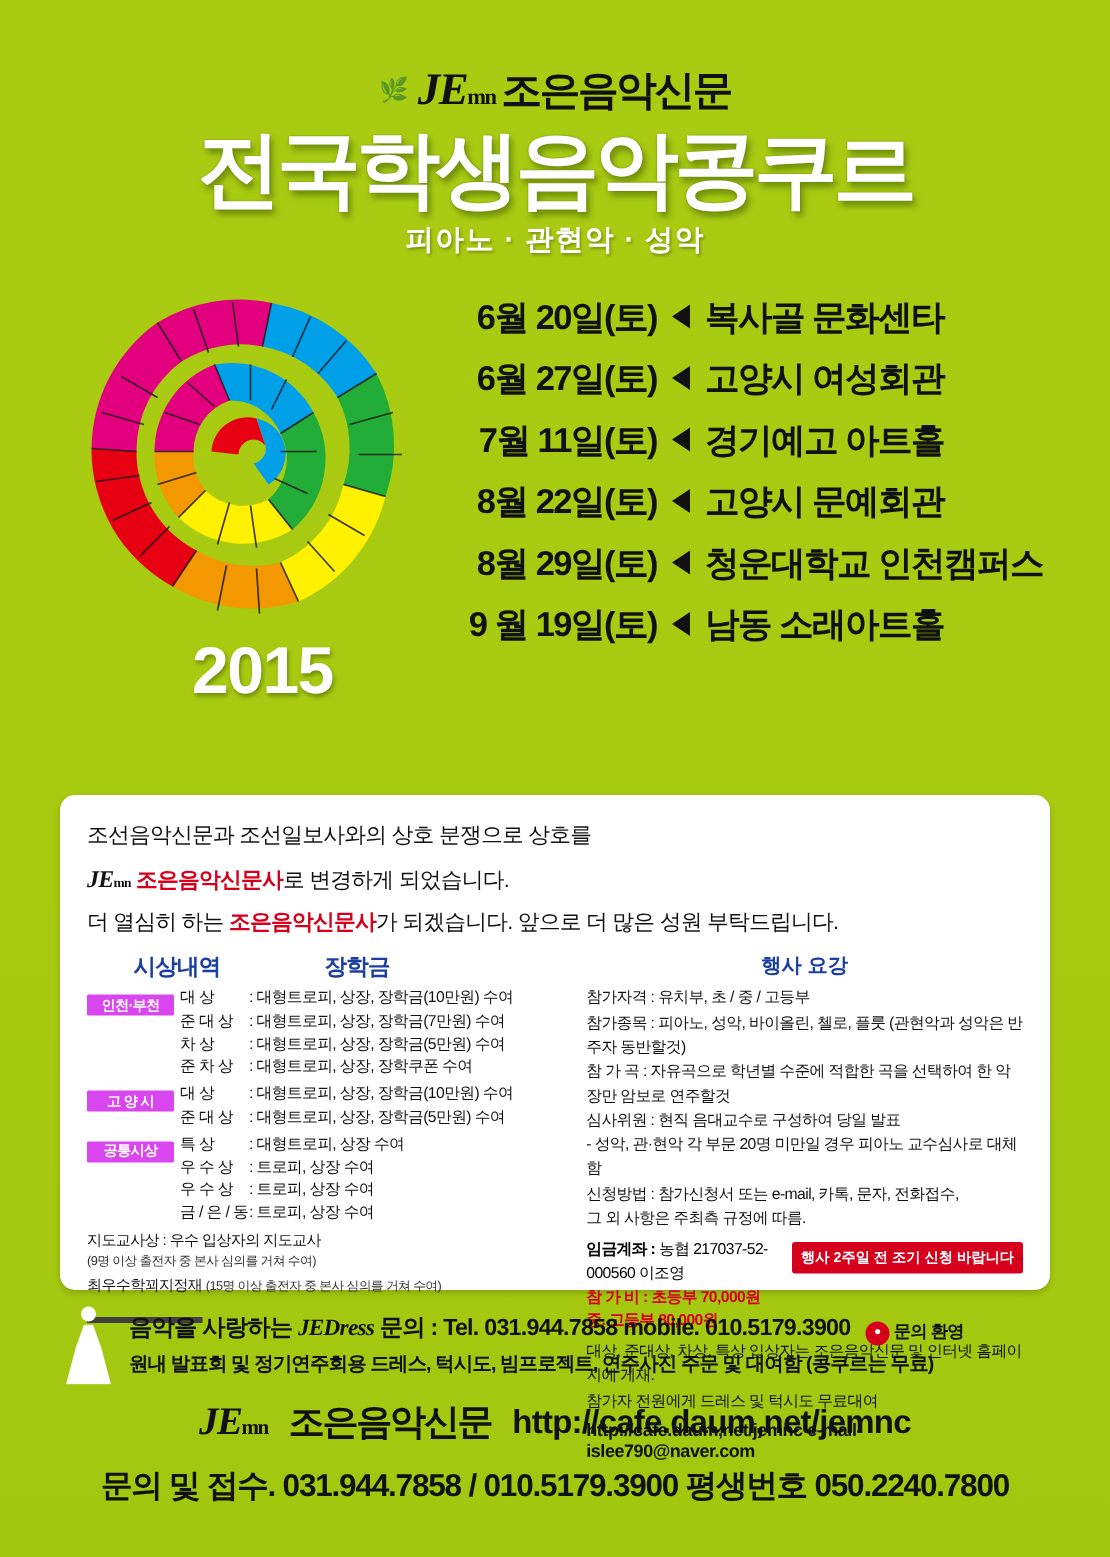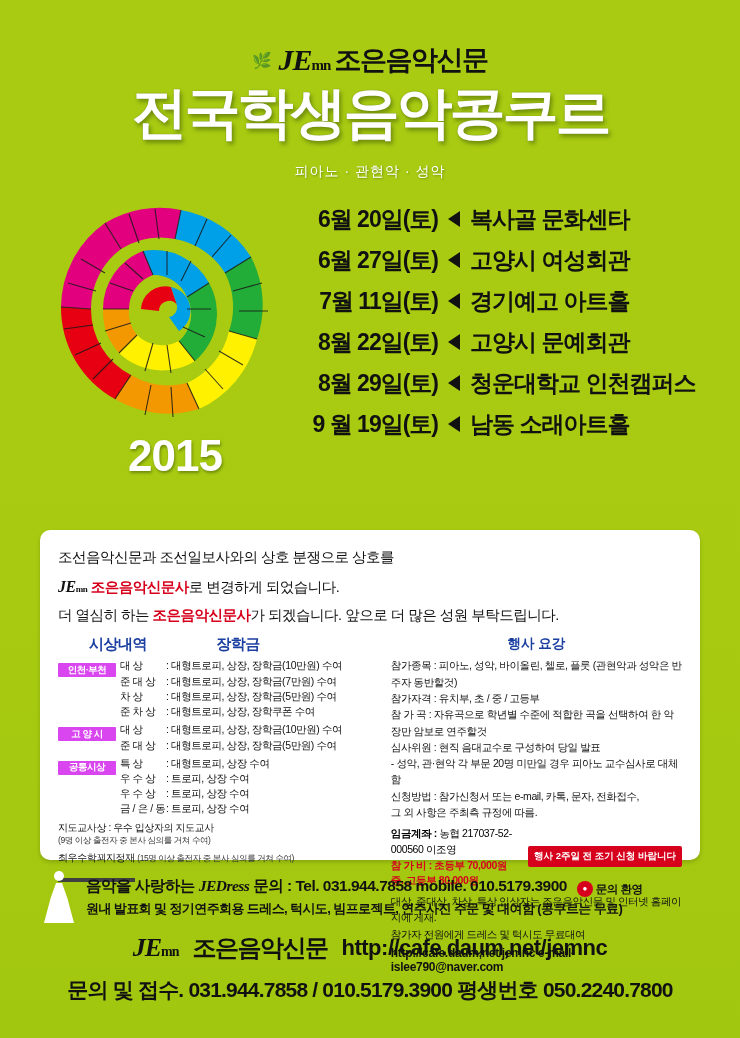--- a/index.html
+++ b/index.html
@@ -35,23 +35,23 @@
   .leaf { font-size: 16px; color: #2f6b16; margin-right: 2px; }
 
   .maintitle {
     margin-top: 6px;
     font-size: 56px; font-weight: bold; color: #ffffff;
     letter-spacing: -3px;
     text-shadow: 0 0 1px #5a7a06, 2px 3px 4px rgba(40,60,0,.45);
     line-height: 1.05;
   }
   .subtitle {
-    margin-top: 20px;
-    font-size: 14px; color: #ffffff; letter-spacing: 1px;
-    font-weight: normal;
+    margin-top: 4px;
+    font-size: 19px; color: #ffffff; letter-spacing: 1px;
+    font-weight: bold;
     text-shadow: 1px 1px 2px rgba(40,60,0,.4);
   }
 
   
   .middle {
     position: relative; height: 310px; margin-top: 14px;
   }
   .artwork {
     position: absolute; left: 34px; top: 0px; width: 262px; height: 250px;
   }
@@ -124,21 +124,21 @@
   .rrow { font-size: 10.5px; color: #111; line-height: 1.55; letter-spacing: -0.4px; }
 
   .acct {
     margin-top: 6px; display: flex; align-items: flex-start; gap: 8px;
   }
   .acct-box { font-size: 10.5px; line-height: 1.5; letter-spacing: -0.4px; }
   .acct-box .b { font-weight: bold; }
   .acct-box .red { color: #d6001c; font-weight: bold; }
   .badge-early {
     background: #d6001c; color: #fff; font-size: 9.5px; font-weight: bold;
-    padding: 4px 6px; border-radius: 2px; white-space: nowrap; margin-top: 20px;
+    padding: 4px 6px; border-radius: 2px; white-space: nowrap; margin-top: 2px;
   }
   .website { font-size: 12px; font-weight: bold; color: #111; margin-top: 4px; letter-spacing: -0.3px; }
 
   
   .dressbar {
     position: absolute; left: 40px; top: 866px; width: 660px; height: 62px;
     display: flex; align-items: center; gap: 8px;
   }
   .dress-figure {
     width: 38px; height: 52px; position: relative;
@@ -319,22 +319,22 @@
           <div class="note-smaller">(9명 이상 출전자 중 본사 심의를 거쳐 수여)</div>
         </div>
         <div class="note-small">
           <span class="underline-b">최우수학꾀지정재</span>
           <span class="note-smaller">(15명 이상 출전자 중 본사 심의를 거쳐 수여)</span>
         </div>
       </div>
 
       <div class="col-right">
         <div class="col-head-r">행사 요강</div>
+        <div class="rrow">참가자격 : 유치부, 초 / 중 / 고등부</div>
         <div class="rrow">참가종목 : 피아노, 성악, 바이올린, 첼로, 플룻 (관현악과 성악은 반주자 동반할것)</div>
-        <div class="rrow">참가자격 : 유치부, 초 / 중 / 고등부</div>
         <div class="rrow">참  가  곡 : 자유곡으로 학년별 수준에 적합한 곡을 선택하여 한 악장만 암보로 연주할것</div>
         <div class="rrow">심사위원 : 현직 음대교수로 구성하여 당일 발표</div>
         <div class="rrow">              - 성악, 관·현악 각 부문 20명 미만일 경우 피아노 교수심사로 대체함</div>
         <div class="rrow">신청방법 :  참가신청서 또는 e-mail, 카톡, 문자, 전화접수,</div>
         <div class="rrow">              그 외 사항은 주최측 규정에 따름.</div>
 
         <div class="acct">
           <div class="acct-box">
             <div><span class="b">임금계좌 :</span> <span>농협 217037-52-000560 이조영</span></div>
             <div><span class="red">참  가  비 :</span> <span class="red">초등부 70,000원 중. 고등부 80,000원</span></div>

